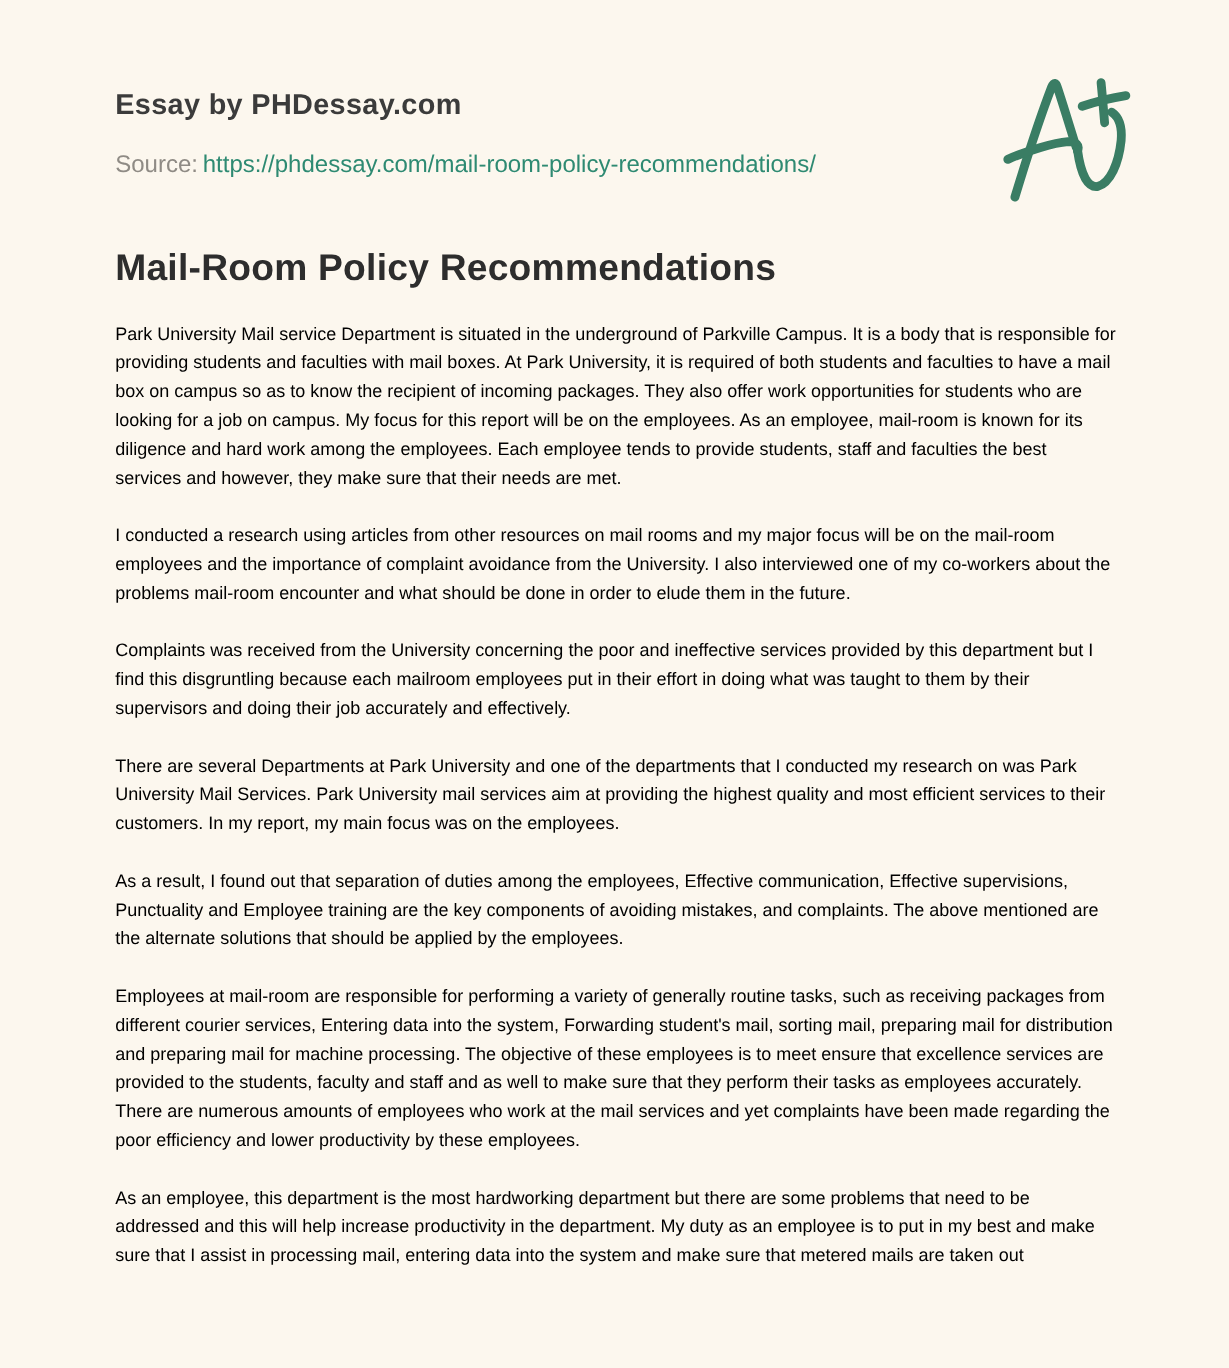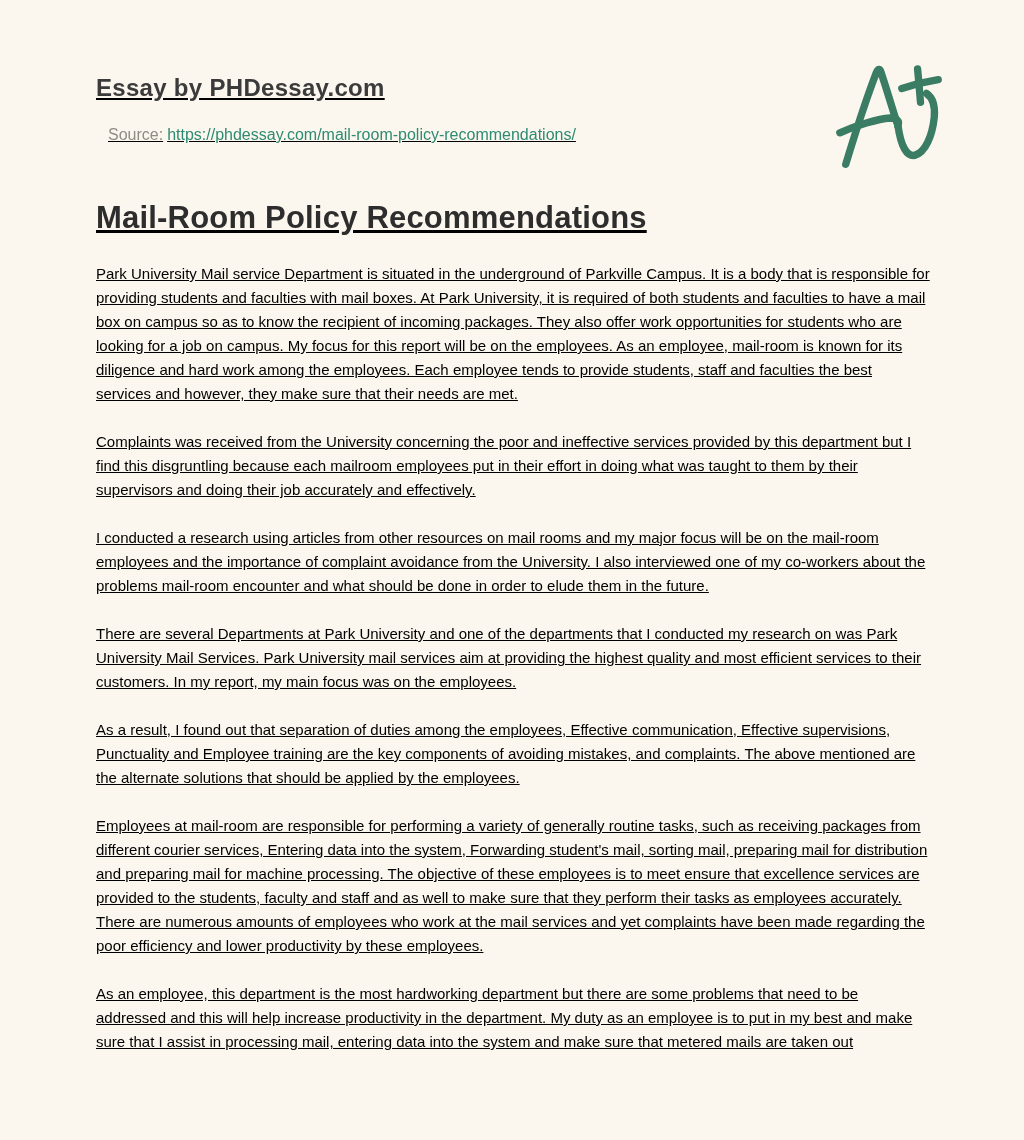--- a/index.html
+++ b/index.html
@@ -9,32 +9,31 @@
     height: 1140px;
     background: #FCF7EE;
     font-family: "Liberation Sans", sans-serif;
     overflow: hidden;
   }
   .page {
     position: relative;
     width: 1024px;
     height: 1080px;
     padding: 74px 94px 0 96px;
-    text-decoration: underline;
   }
   .site-title {
     margin: 0 0 24px 0;
     font-size: 24px;
     font-weight: 700;
     color: #3B3B3B;
     letter-spacing: 0.3px;
   }
   .source-line {
-    margin: 12px;
-    font-size: 16px;
+    margin: 0;
+    font-size: 20px;
     color: #8F8B85;
   }
   .source-line a {
     color: #2E8A72;
     text-decoration: none;
     margin-left: 4px;
   }
   .logo {
     position: absolute;
     top: 60px;
@@ -82,22 +81,22 @@
           <path d="M73 29 C85 25 97 22 110 20"></path>
         </g>
       </svg>
     </div>
   </header>
 
   <main>
     <h2 class="essay-title">Mail-Room Policy Recommendations</h2>
     <div class="essay-body">
         <p>Park University Mail service Department is situated in the underground of Parkville Campus. It is a body that is responsible for providing students and faculties with mail boxes. At Park University, it is required of both students and faculties to have a mail box on campus so as to know the recipient of incoming packages. They also offer work opportunities for students who are looking for a job on campus. My focus for this report will be on the employees. As an employee, mail-room is known for its diligence and hard work among the employees. Each employee tends to provide students, staff and faculties the best services and however, they make sure that their needs are met.</p>
+        <p>I conducted a research using articles from other resources on mail rooms and my major focus will be on the mail-room employees and the importance of complaint avoidance from the University. I also interviewed one of my co-workers about the problems mail-room encounter and what should be done in order to elude them in the future.</p>
         <p>Complaints was received from the University concerning the poor and ineffective services provided by this department but I find this disgruntling because each mailroom employees put in their effort in doing what was taught to them by their supervisors and doing their job accurately and effectively.</p>
-        <p>I conducted a research using articles from other resources on mail rooms and my major focus will be on the mail-room employees and the importance of complaint avoidance from the University. I also interviewed one of my co-workers about the problems mail-room encounter and what should be done in order to elude them in the future.</p>
         <p>There are several Departments at Park University and one of the departments that I conducted my research on was Park University Mail Services. Park University mail services aim at providing the highest quality and most efficient services to their customers. In my report, my main focus was on the employees.</p>
         <p>As a result, I found out that separation of duties among the employees, Effective communication, Effective supervisions, Punctuality and Employee training are the key components of avoiding mistakes, and complaints. The above mentioned are the alternate solutions that should be applied by the employees.</p>
         <p>Employees at mail-room are responsible for performing a variety of generally routine tasks, such as receiving packages from different courier services, Entering data into the system, Forwarding student's mail, sorting mail, preparing mail for distribution and preparing mail for machine processing. The objective of these employees is to meet ensure that excellence services are provided to the students, faculty and staff and as well to make sure that they perform their tasks as employees accurately. There are numerous amounts of employees who work at the mail services and yet complaints have been made regarding the poor efficiency and lower productivity by these employees.</p>
         <p>As an employee, this department is the most hardworking department but there are some problems that need to be addressed and this will help increase productivity in the department. My duty as an employee is to put in my best and make sure that I assist in processing mail, entering data into the system and make sure that metered mails are taken out</p>
       </div>
   </main>
 
 </div>
 
 </body></html>

